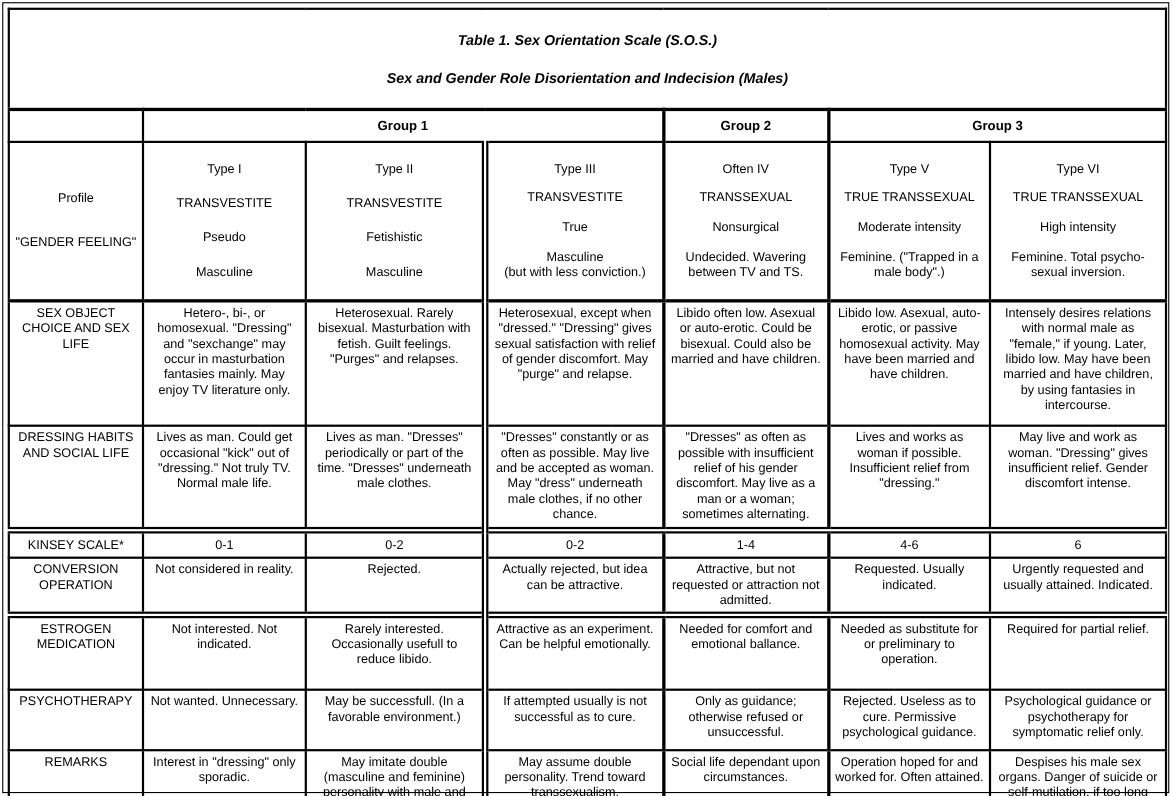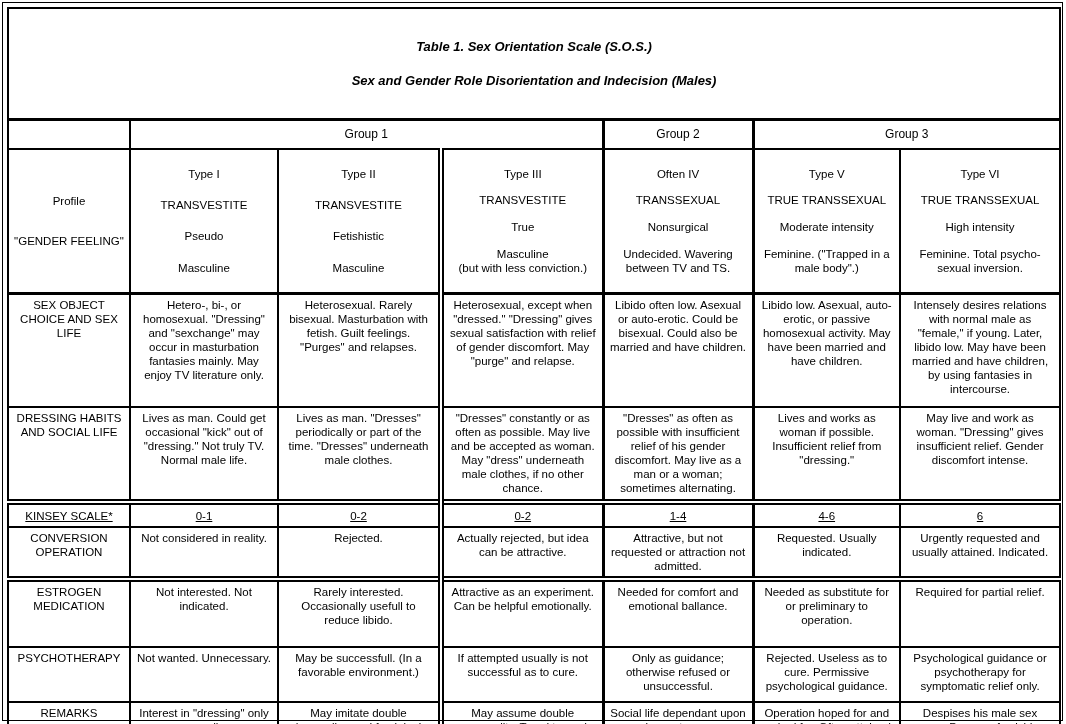--- a/index.html
+++ b/index.html
@@ -21,36 +21,36 @@
     border-collapse: collapse; table-layout: fixed;
   }
   td {
     border: 2px solid #000;
     text-align: center; vertical-align: top;
     padding: 3px 4px;
     font-size: 11.5px; line-height: 1.22;
     white-space: pre-line;
     overflow: hidden;
   }
-  td.title-cell { vertical-align: middle; padding: 14px; }
+  td.title-cell { vertical-align: middle; padding: 4px; }
   .title-line { font-weight: bold; font-style: italic; font-size: 13px; line-height: 1.5; }
   tr.title-row > td { border-bottom: 3px solid #000; }
-  td.group-cell { font-weight: normal; font-size: 12px; vertical-align: middle; padding: 2px; }
+  td.group-cell { font-weight: bold; font-size: 12px; vertical-align: middle; padding: 2px; }
   tr.profile-row > td { border-bottom: 3px solid #000; }
   .stack4 {
     display: flex; flex-direction: column;
     justify-content: space-between;
     height: 108px;
     gap: 12px;
   }
   .stack4 > div { min-height: 1px; }
   tr.dbl-top > td { border-top: 6px double #000; }
   td.c3 { border-left: 6px double #000; }
   td.c4, td.c5 { border-left: 3px solid #000; margin-top: 18px; }
-  tr.kinsey-row > td { vertical-align: middle; padding: 2px 16px; text-decoration: underline; }
+  tr.kinsey-row > td { vertical-align: middle; padding: 2px 16px; }
 </style>
 </head>
 <body>
 
 <div class="edge-line"></div>
 
 <table class="sos">
   <colgroup>
     <col style="width:122px">
       <col style="width:148px">

